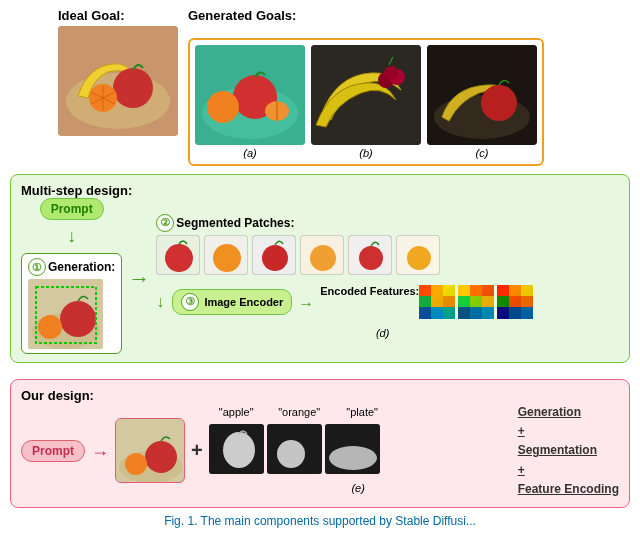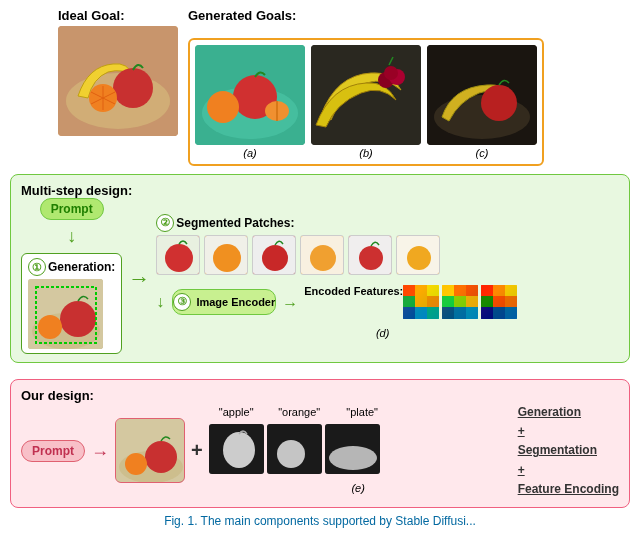--- a/index.html
+++ b/index.html
@@ -196,21 +196,21 @@
       display: flex;
       align-items: center;
       gap: 6px;
       margin-top: 4px;
     }
 
     .encoder-badge {
       background: #c8f090;
       border: 1px solid #70c840;
       border-radius: 10px;
-      padding: 3px 0;
+      padding: 3px 8px;
       font-size: 11px;
       font-weight: bold;
     }
 
     .encoded-features-box {
       display: flex;
       align-items: flex-start;
     }
 
     .encoded-features-label {

